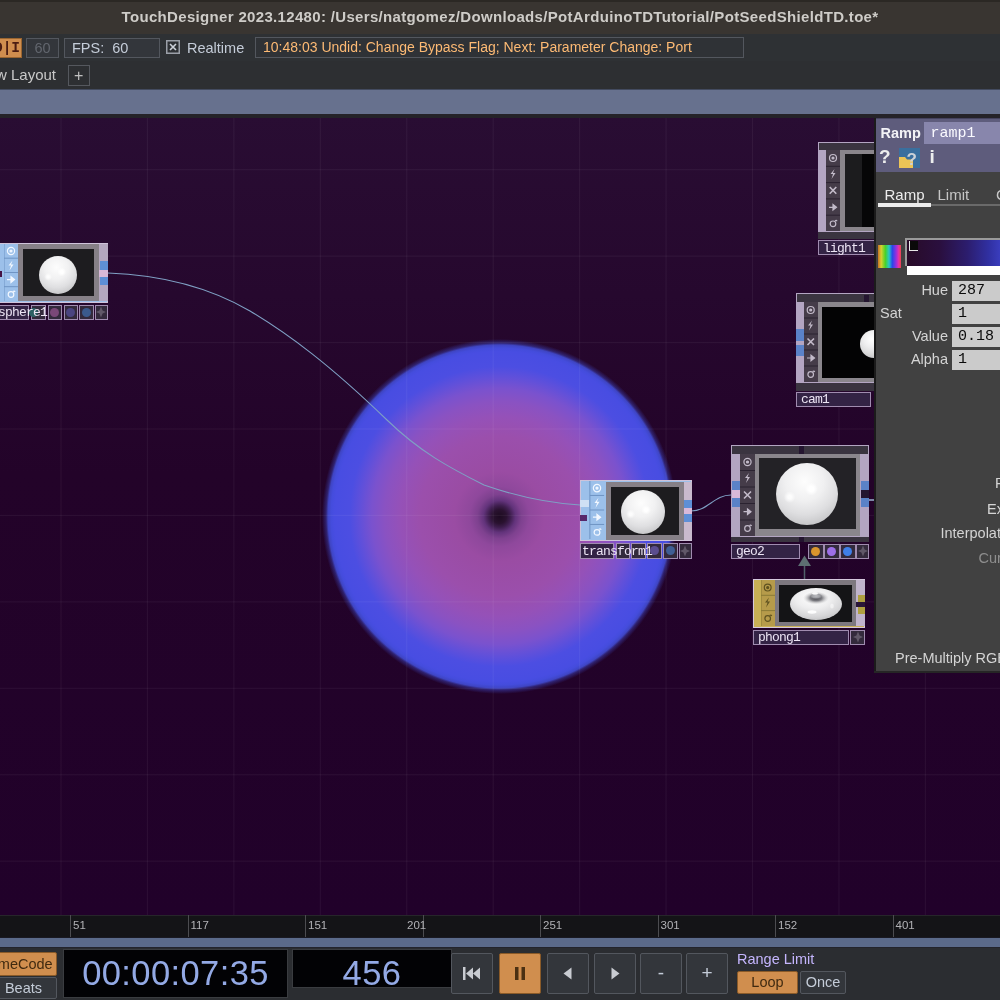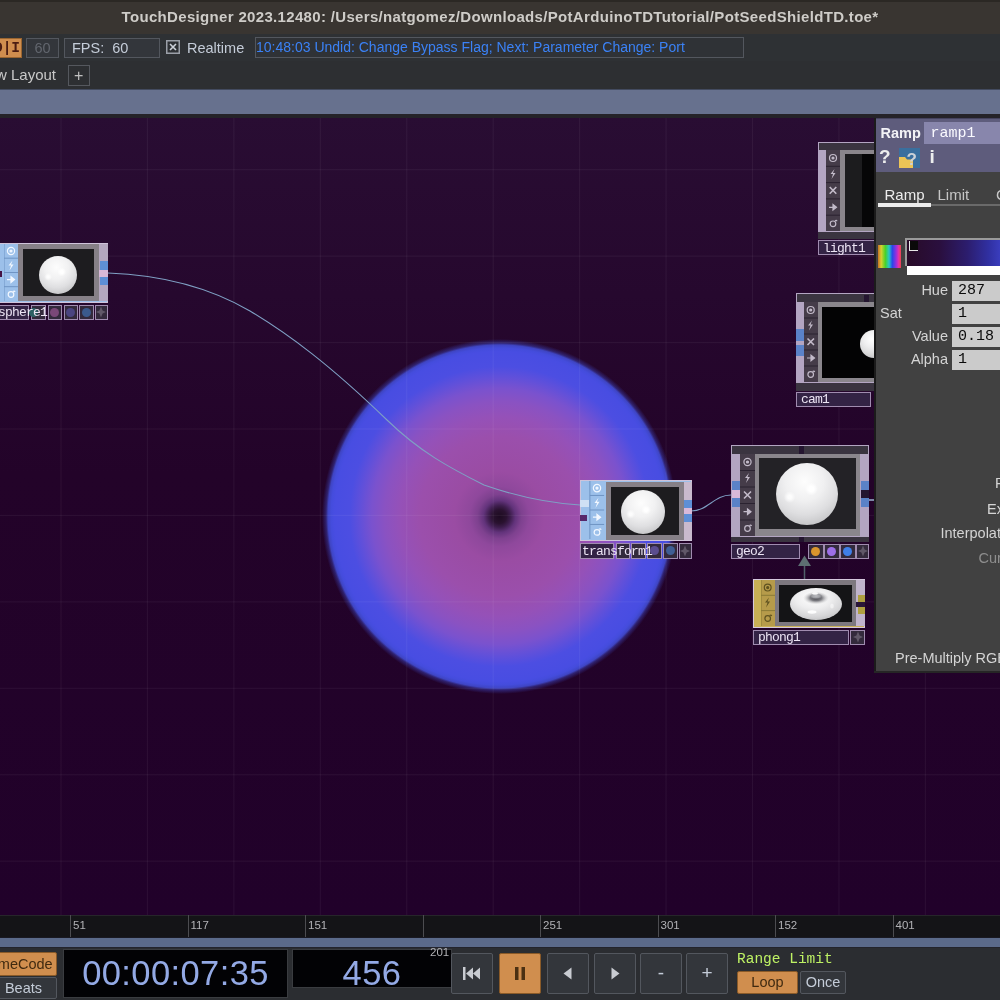--- a/index.html
+++ b/index.html
@@ -70,21 +70,21 @@
 
 <div class="abs" id="menubar"></div>
 <div class="mfield mono" style="left:-8px;top:38px;width:30px;height:20px;background:#d08e4e;border-color:#9a6530;color:#4b1d12;font-weight:bold;font-size:14.5px;text-align:center;line-height:19px;">D|I</div>
 <div class="mfield" style="left:26px;top:38px;width:33px;height:20px;color:#62666e;text-align:center;line-height:18px;">60</div>
 <div class="mfield" style="left:64px;top:38px;width:96px;height:20px;line-height:18px;"><span style="margin-left:7px;">FPS:&nbsp; 60</span></div>
 <svg class="abs" style="left:166px;top:40px;" width="14" height="14" viewBox="0 0 14 14">
     <rect x="0.75" y="0.75" width="12.5" height="12.5" fill="none" stroke="#9ba0a8" stroke-width="1.5"></rect>
     <path d="M4,4 L10,10 M10,4 L4,10" stroke="#cdd2da" stroke-width="1.6"></path>
   </svg>
 <div class="abs" style="left:187px;top:39.5px;color:#c4ccd8;font-size:14.5px;">Realtime</div>
-<div class="mfield" style="left:255px;top:37px;width:489px;height:21px;background:#2f3236;line-height:19px;"><span style="color:#3b82f6;font-size:14px;">10:48:03 Undid: Change Bypass Flag; Next: Parameter Change: Port</span></div>
+<div class="mfield" style="left:255px;top:37px;width:489px;height:21px;background:#2f3236;line-height:19px;"><span style="margin-left:7px;color:#fdba74;font-size:14px;">10:48:03 Undid: Change Bypass Flag; Next: Parameter Change: Port</span></div>
 
 <div class="abs" id="tabbar"></div>
 <div class="abs" style="left:-4px;top:66px;color:#c8c8c8;font-size:15px;">w Layout</div>
 <div class="abs" style="left:67.5px;top:65px;width:22.5px;height:21px;border:1px solid #55585e;box-sizing:border-box;color:#c0c0c0;font-size:16px;text-align:center;line-height:19px;">+</div>
 
 <div class="abs" id="blueband"></div>
 <div class="abs" style="left:0;top:114px;width:1000px;height:3.5px;background:#252329;z-index:4;"></div>
 
 <div class="abs" id="network"></div>
 <div class="abs" id="blob"></div>
@@ -389,21 +389,21 @@
 </div>
 
 <div class="abs" style="left:0;top:915px;width:1000px;height:22px;z-index:5;text-decoration:underline;">
   <div class="tick" style="left:70px;"></div>
     <div class="ticklabel" style="left:73px;">51</div>
   <div class="tick" style="left:187.5px;"></div>
     <div class="ticklabel" style="left:190.5px;">117</div>
   <div class="tick" style="left:305px;"></div>
     <div class="ticklabel" style="left:308px;">151</div>
   <div class="tick" style="left:422.5px;"></div>
-    <div class="ticklabel" style="left:430px;margin-top:27px;">201</div>
+    <div class="ticklabel" style="left:407px;">201</div>
   <div class="tick" style="left:540px;"></div>
     <div class="ticklabel" style="left:543px;">251</div>
   <div class="tick" style="left:657.5px;"></div>
     <div class="ticklabel" style="left:660.5px;">301</div>
   <div class="tick" style="left:775px;"></div>
     <div class="ticklabel" style="left:778px;">152</div>
   <div class="tick" style="left:892.5px;"></div>
     <div class="ticklabel" style="left:895.5px;">401</div>
 </div>
 
@@ -429,15 +429,15 @@
       <path d="M15.5,19.5 L23.5,13.5 L23.5,25.5 Z" fill="#c9ccd2"></path>
     </svg>
 </div>
 <div class="gbtn" style="left:594px;top:953px;width:42px;height:41px;">
   <svg width="40" height="39" viewBox="0 0 40 39">
       <path d="M24.5,19.5 L16.5,13.5 L16.5,25.5 Z" fill="#c9ccd2"></path>
     </svg>
 </div>
 <div class="gbtn" style="left:640px;top:953px;width:42px;height:41px;text-align:center;font-size:19px;line-height:37px;">-</div>
 <div class="gbtn" style="left:686px;top:953px;width:42px;height:41px;text-align:center;font-size:19px;line-height:37px;">+</div>
-<div class="abs" style="left:737px;top:951px;color:#bef264;font-size:14.5px;font-family:Liberation Mono, monospace;">Range Limit</div>
+<div class="abs" style="left:737px;top:951px;color:#c4b5fd;font-size:14.5px;">Range Limit</div>
 <div class="obtn" style="left:737px;top:971px;width:61px;height:23px;font-size:14.5px;line-height:21px;text-align:center;">Loop</div>
 <div class="gbtn" style="left:800px;top:971px;width:46px;height:23px;font-size:14.5px;line-height:21px;text-align:center;">Once</div>
 
 </body></html>

